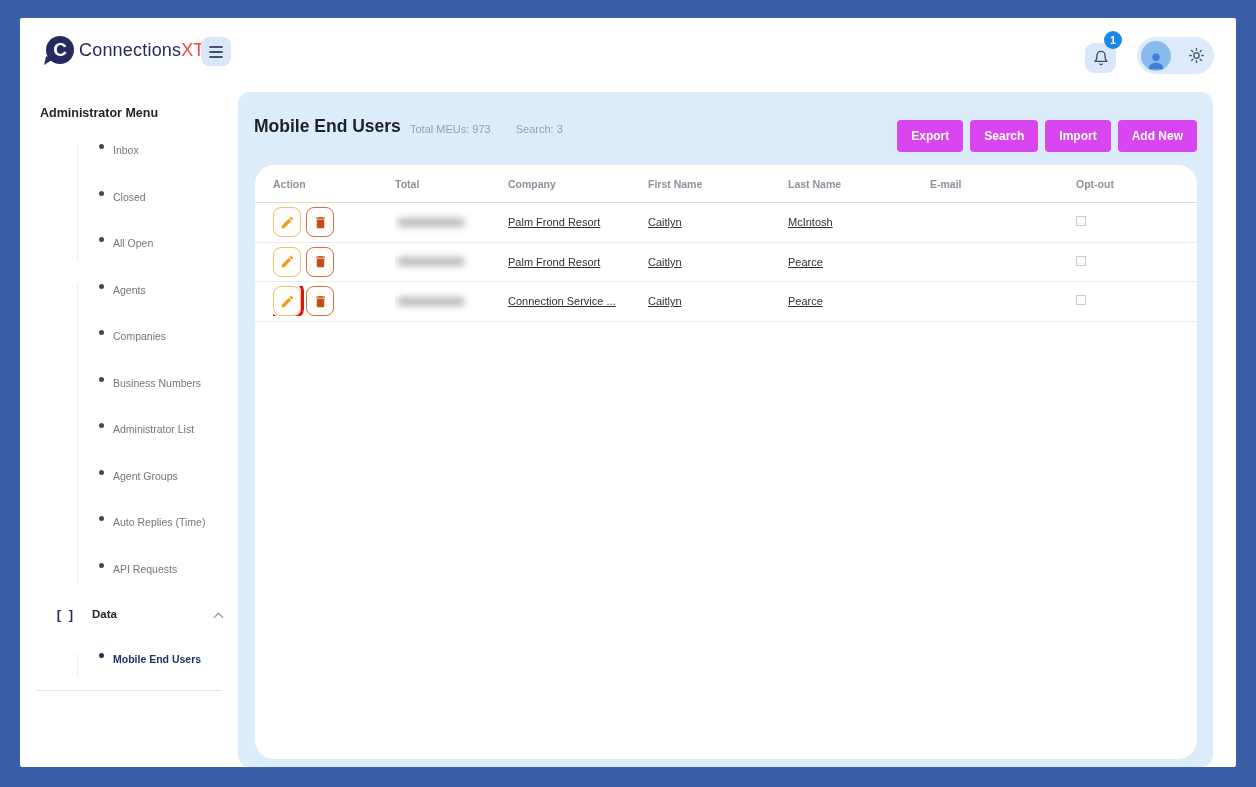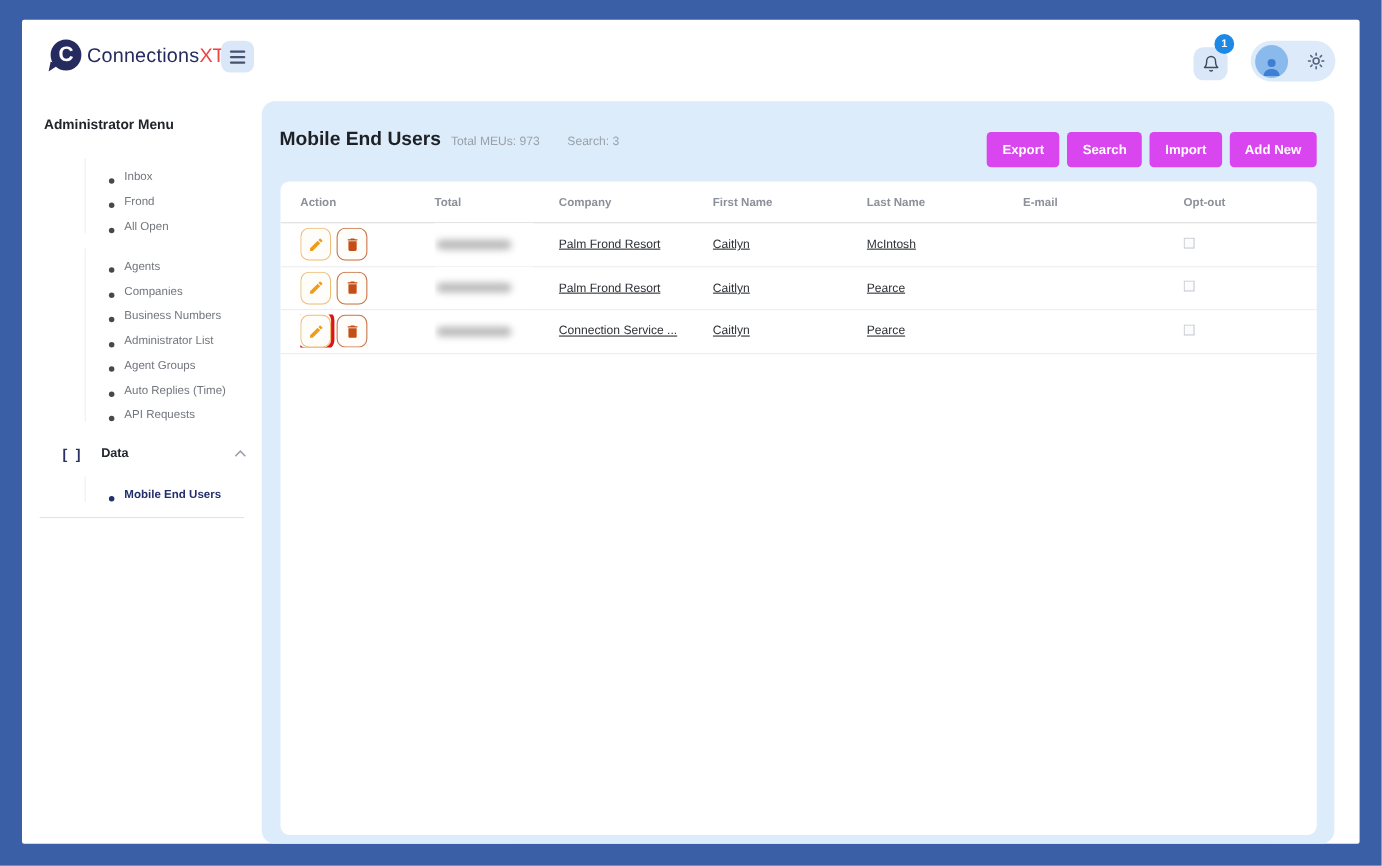--- a/index.html
+++ b/index.html
@@ -63,22 +63,22 @@
   .sidebar-title { font-size:12.5px; font-weight:bold; color:#21252b; margin:8px 0 24px 20px; }
   .section { margin-bottom:6px; }
   .section-head {
     display:flex; align-items:center; padding:6px 14px 6px 36px; cursor:pointer;
   }
   .section-icon { width:20px; display:flex; justify-content:center; margin-right:16px; color:#2a3164; }
   .section-label { font-size:11.5px; font-weight:bold; color:#23262e; flex:1; }
   .chevron { color:#9aa0aa; }
   .sub-list { list-style:none; margin:6px 0 14px 57px; border-left:1px solid #efefef; }
   .sub-list li {
-    display:flex; align-items:flex-end; height:22.5px; padding-left:22px;
-    font-size:10.5px; color:#72767d; cursor:pointer; position:relative;
+    display:flex; align-items:flex-start; height:22.5px; padding-left:22px;
+    font-size:10.5px; color:#72767d; cursor:pointer; position:relative;margin-top:24px;
   }
   .sub-list li .dot {
     position:absolute; left:21px; width:5px; height:5px; border-radius:50%; background:#44484f;
   }
   .sub-list li .lbl { margin-left:13px; }
   .sub-list li.active { color:#22306b; font-weight:bold; }
   .sub-list li.active .dot { background:#22306b; }
   .sidebar-divider { border:none; border-top:1px solid #e4e4e4; margin:10px 16px 0 16px; }
   .brackets { font-size:13px; font-weight:bold; color:#2a3164; letter-spacing:2px; }
 
@@ -94,21 +94,21 @@
   .toolbar { position:absolute; right:16px; top:28px; display:flex; gap:7px; }
   .blue-btn {
     background:#d946ef; color:#fff; border:none; border-radius:4px;
     font-family:"Liberation Sans", sans-serif;
     font-size:12px; font-weight:bold; padding:9px 14px; min-width:61px; cursor:pointer;
   }
 
   
   .table-card {
     position:absolute; left:17px; top:73px; width:942px; bottom:8px;
-    background:#fff; border-radius:8px; overflow:hidden;
+    background:#fff; border-radius:19px; overflow:hidden;
   }
   .tgrid-row {
     display:grid;
     grid-template-columns:122px 113px 140px 140px 142px 146px 1fr;
     padding-left:18px; align-items:center;
   }
   .thead { height:38px; border-bottom:1px solid #dcdcdc; }
   .thead .hcell { font-size:10.5px; color:#8b9099; font-weight:bold; }
   .trow { height:39.5px; border-bottom:1px solid #ededed; position:relative; }
   .cell { font-size:11px; color:#2e3238; white-space:nowrap; overflow:hidden;text-decoration:underline; }
@@ -183,21 +183,21 @@
     <div class="sidebar-title">Administrator Menu</div>
 
     <div class="section">
       <ul class="sub-list">
         <li>
             <span class="dot"></span>
             <span class="lbl">Inbox</span>
           </li>
         <li>
             <span class="dot"></span>
-            <span class="lbl">Frond</span>
+            <span class="lbl">Closed</span>
           </li>
         <li>
             <span class="dot"></span>
             <span class="lbl">All Open</span>
           </li>
       </ul>
     </div>
 
     <div class="section">
       <ul class="sub-list">

